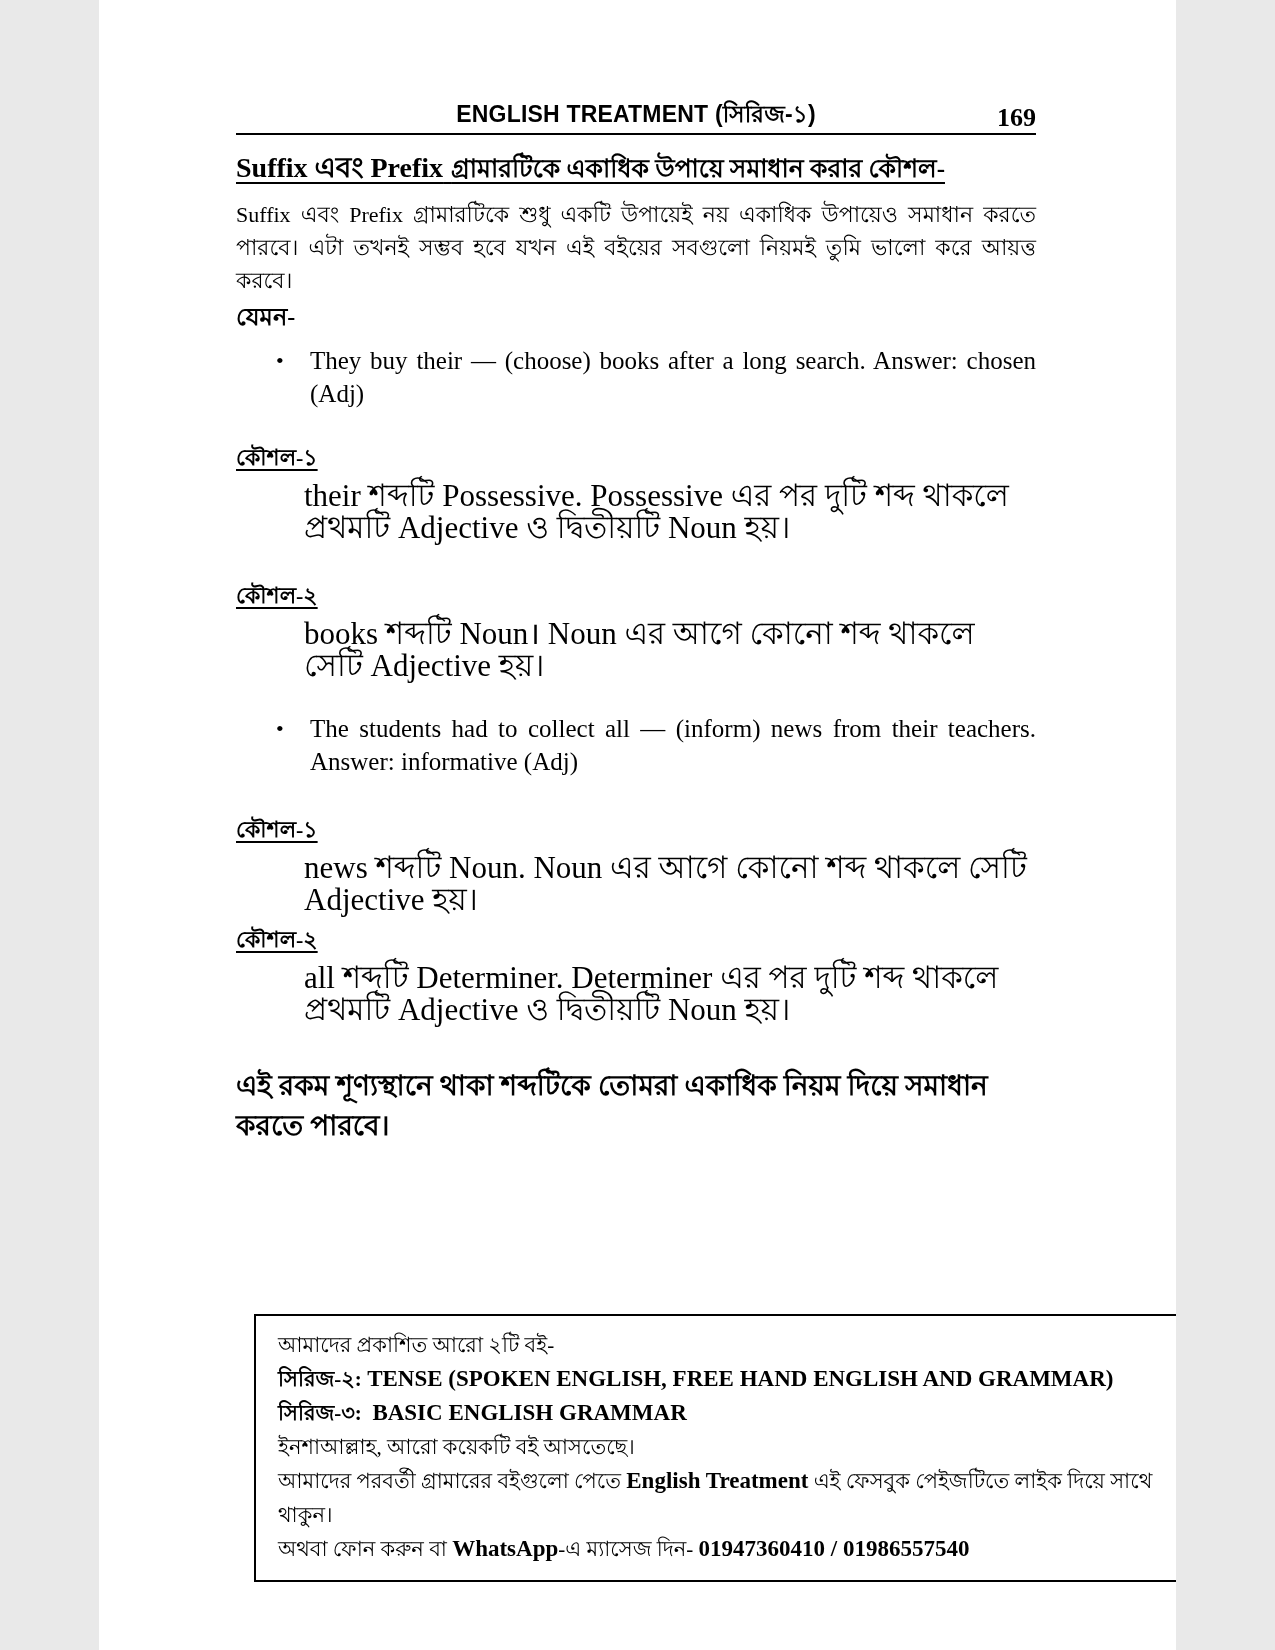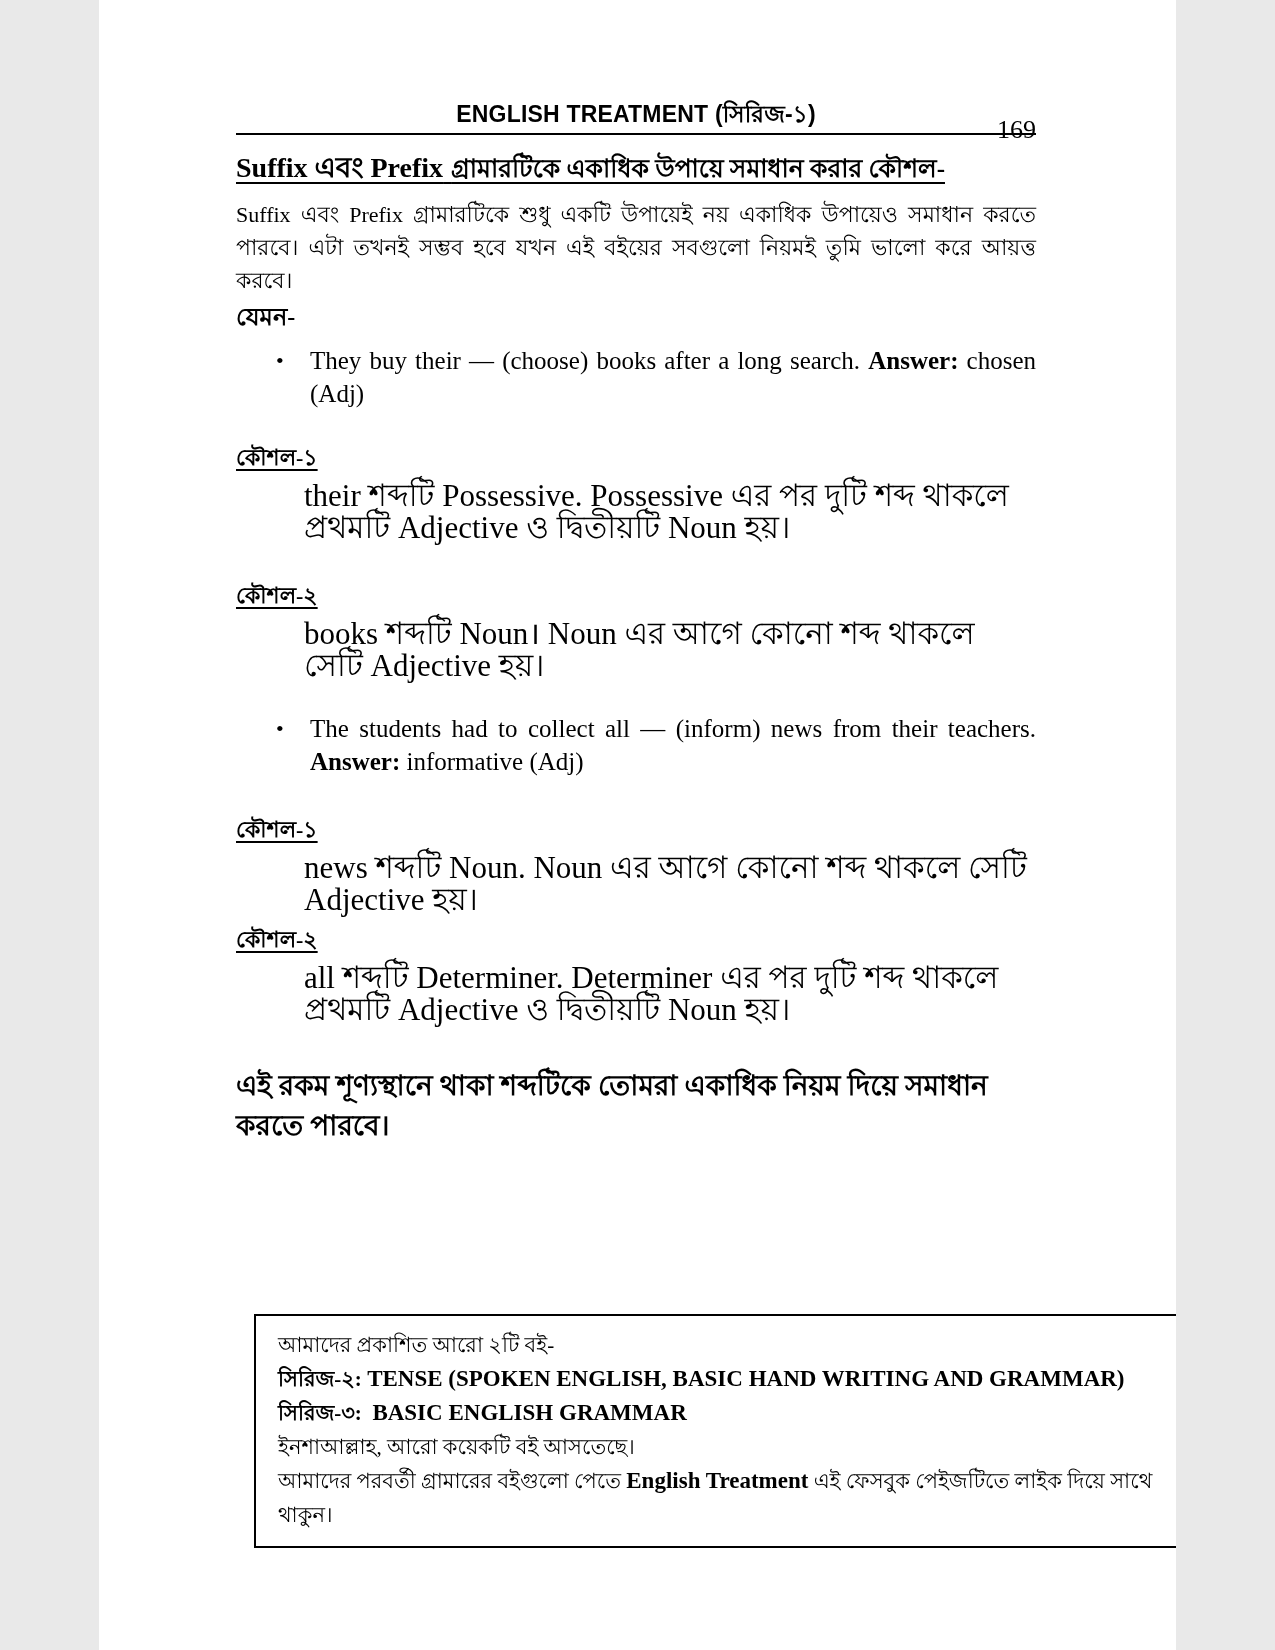--- a/index.html
+++ b/index.html
@@ -20,25 +20,25 @@
   .running-title {
     text-align: center;
     font-family: "Liberation Sans", sans-serif;
     font-weight: bold;
     font-size: 23px;
     line-height: 28px;
     letter-spacing: 0.2px;
   }
   .page-number {
     position: absolute;
-    right: 0; top: 16px;
+    right: 0; top: 4px;
     font-family: "Liberation Serif", serif;
     font-size: 26px;
     line-height: 28px;
-    font-weight: normal;
+    font-weight: bold;
   }
   .header-rule { border-top: 2px solid #000; margin-top: 5px; }
 
   
   .section-heading { margin-top: 13px; font-weight: bold; line-height: 36px; }
   .section-heading .u {
     text-decoration: underline;
     text-decoration-thickness: 2px;
     text-underline-offset: 5px;
   }
@@ -60,21 +60,21 @@
     width: 34px; flex: 0 0 34px;
     font-size: 22px; line-height: 33px;
   }
   .bullet-item .bullet-text {
     flex: 1;
     font-size: 25px;
     line-height: 33px;
     text-align: justify;
   }
   .bullet-item.second { margin-top: 30px; }
-  .answer-label { font-weight: bold; }
+  .answer-label { font-weight: normal; }
 
   
   .trick-label {
     font-size: 22px;
     font-weight: bold;
     line-height: 28px;
     text-decoration: underline;
     text-decoration-thickness: 2px;
     text-underline-offset: 4px;
     width: fit-content;
@@ -147,19 +147,20 @@
   <div class="trick-label mt-md">কৌশল-১</div>
   <p class="trick-text mt-sm">news শব্দটি Noun. Noun এর আগে কোনো শব্দ থাকলে সেটি Adjective হয়।</p>
 
   <div class="trick-label mt-xs">কৌশল-২</div>
   <p class="trick-text mt-sm">all শব্দটি Determiner. Determiner এর পর দুটি শব্দ থাকলে প্রথমটি Adjective ও দ্বিতীয়টি Noun হয়।</p>
 
   <p class="conclusion">এই রকম শূণ্যস্থানে থাকা শব্দটিকে তোমরা একাধিক নিয়ম দিয়ে সমাধান করতে পারবে।</p>
 
   <div class="promo-box">
     <div class="promo-line">আমাদের প্রকাশিত আরো ২টি বই-</div>
-    <div class="promo-line"><span class="bn-bold">সিরিজ-২:</span> <span class="big-bold">TENSE (SPOKEN ENGLISH, BASIC HAND WRITING AND GRAMMAR)</span></div>
+    <div class="promo-line"><span class="bn-bold">সিরিজ-২:</span> <span class="big-bold">TENSE (SPOKEN ENGLISH, FREE HAND ENGLISH AND GRAMMAR)</span></div>
     <div class="promo-line"><span class="bn-bold">সিরিজ-৩:</span>&nbsp; <span class="big-bold">BASIC ENGLISH GRAMMAR</span></div>
     <div class="promo-line bn-bold">ইনশাআল্লাহ, আরো কয়েকটি বই আসতেছে।</div>
     <div class="promo-line"><span>আমাদের পরবর্তী গ্রামারের বইগুলো পেতে</span> <span class="big-bold">English Treatment</span> <span>এই ফেসবুক পেইজটিতে লাইক দিয়ে সাথে থাকুন।</span></div>
+    <div class="promo-line"><span>অথবা ফোন করুন বা</span> <span class="big-bold">WhatsApp</span><span>-এ ম্যাসেজ দিন-</span> <span class="big-bold">01947360410 / 01986557540</span></div>
   </div>
 
 </div>
 
 </body></html>

